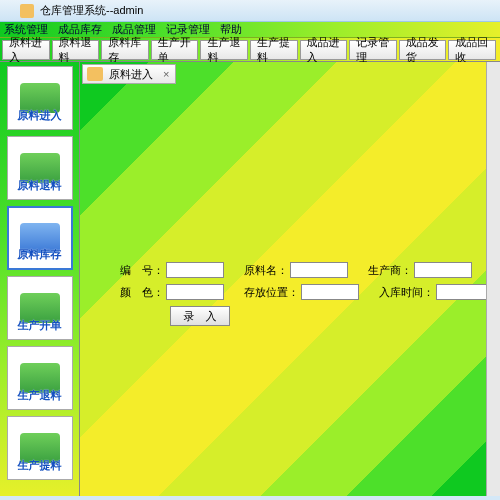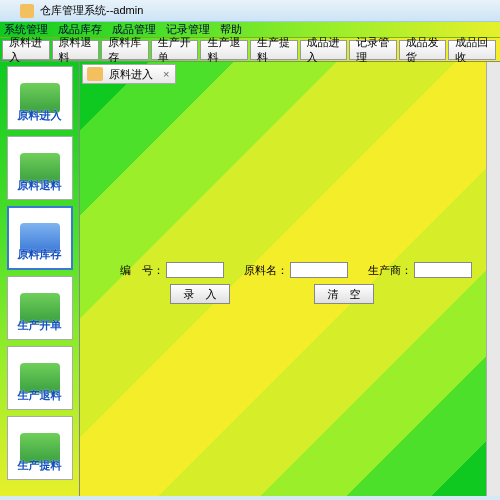--- a/index.html
+++ b/index.html
@@ -30,21 +30,21 @@
     #0fc920 92%);
 }
 .tab { position: absolute; top: 2px; left: 2px; background: linear-gradient(#fff,#e8e8e8); border: 1px solid #aaa; padding: 2px 6px 2px 26px; height: 20px; display: flex; align-items: center; }
 .tab .tico { position: absolute; left: 4px; top: 2px; width: 16px; height: 14px; background: #f3c060; border-radius: 2px; }
 .tab .x { margin-left: 10px; color: #666; font-family: Arial; }
 .form { position: absolute; top: 200px; left: 40px; right: 6px; }
 .row { display: flex; margin-bottom: 6px; align-items: center; }
 .pair { display: flex; align-items: center; margin-right: 20px; }
 .pair label { color: #000; white-space: nowrap; margin-right: 2px; }
 .pair input { border: 1px solid #888; height: 16px; width: 58px; background: #fff; }
-.btnrow { display: flex; justify-content: flex-start; gap: 84px; padding-left: 50px; margin-top: 6px; }
+.btnrow { display: flex; justify-content: flex-start; gap: 50px; padding-left: 50px; margin-top: 6px; }
 .btnrow button { background: linear-gradient(#fff,#e0e0e0); border: 1px solid #888; width: 60px; height: 20px; cursor: default; }
 .scrollv { position: absolute; right: 0; top: 0; bottom: 0; width: 14px; background: #e8e8e8; border-left: 1px solid #aaa; }
 </style>
 </head>
 <body>
 
 <div class="titlebar">
   <span class="ico"></span>
   <span>仓库管理系统--admin</span>
 </div>
@@ -113,21 +113,34 @@
           </div>
         <div class="pair">
             <label>原料名：</label>
             <input value="" style="">
           </div>
         <div class="pair">
             <label>生产商：</label>
             <input value="" style="">
           </div>
       </div>
+      <div class="row">
+        <div class="pair">
+            <label>颜　色：</label>
+            <input value="" style="">
+          </div>
+        <div class="pair">
+            <label>存放位置：</label>
+            <input value="" style="">
+          </div>
+        <div class="pair">
+            <label>入库时间：</label>
+            <input value="" style="">
+          </div>
+      </div>
       <div class="btnrow">
         <button>录　入</button>
-        <button>清　空</button>
       </div>
     </div>
 
     <div class="scrollv"></div>
   </div>
 </div>
 
 </body></html>

